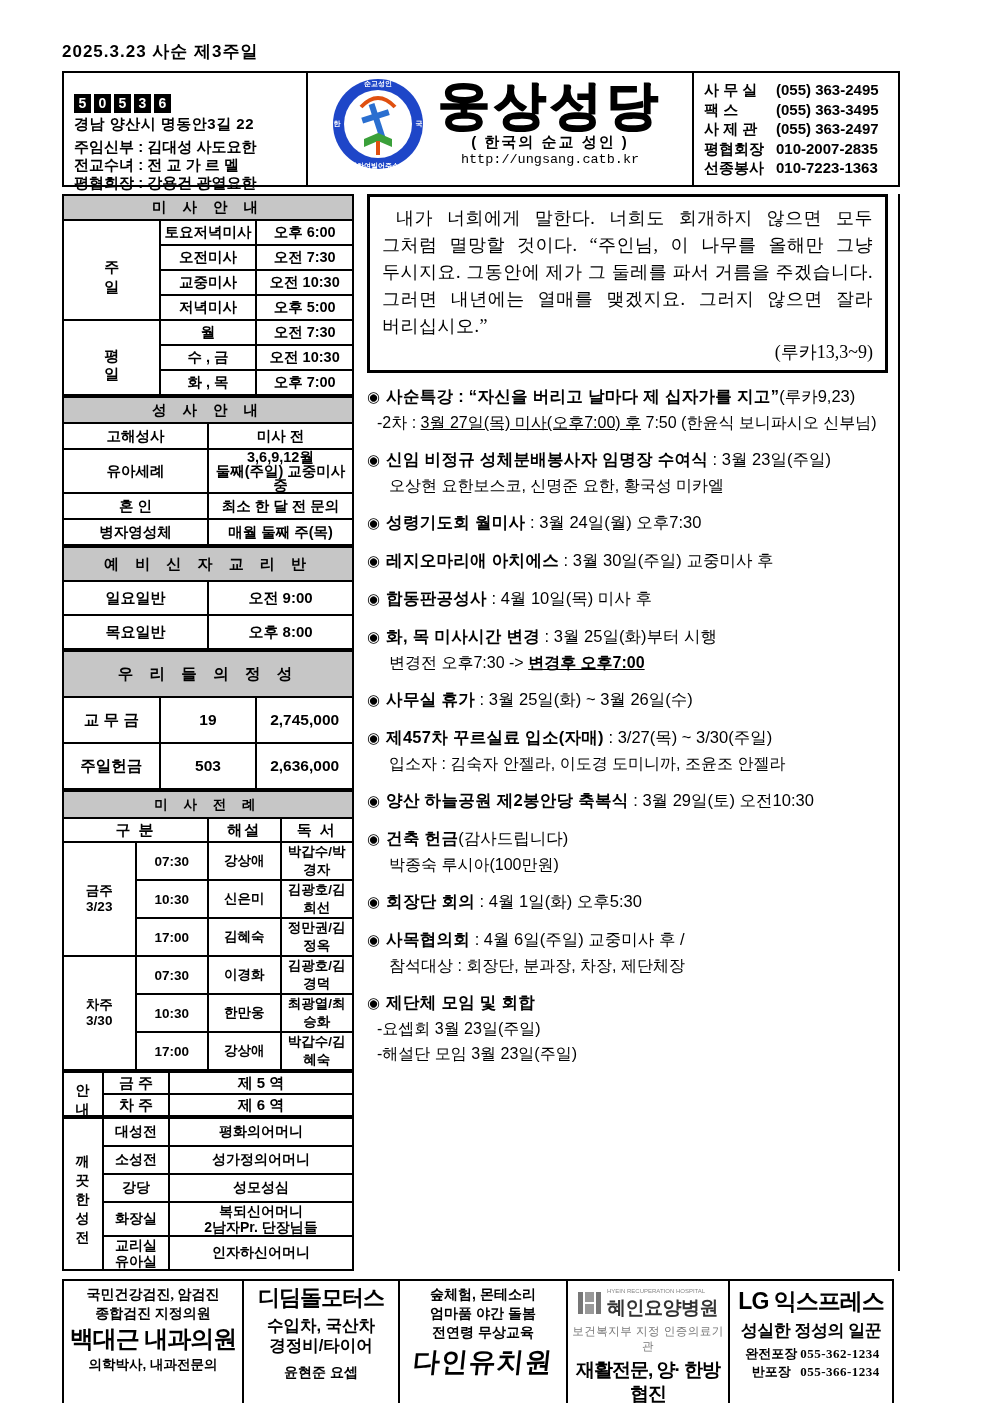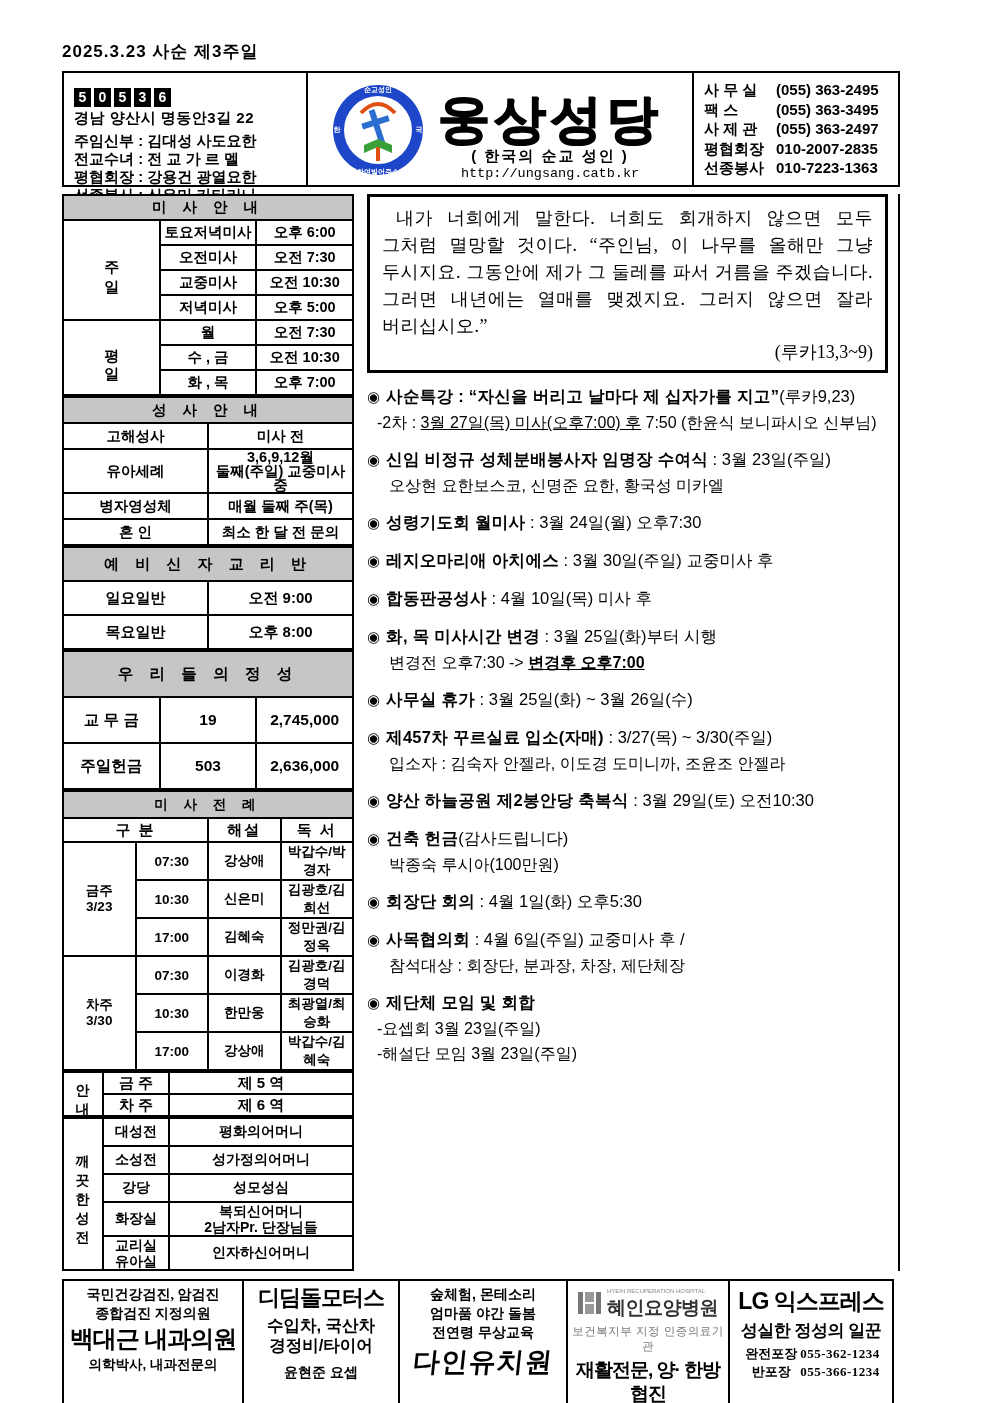--- a/index.html
+++ b/index.html
@@ -7,27 +7,27 @@
   .page {
     position:relative; width:992px; height:1403px; background:#fff;
     font-family:"Liberation Sans","DejaVu Sans",sans-serif; color:#000;
     margin:0 auto; overflow:hidden;
   }
   .content { position:absolute; left:62px; top:40px; width:838px; }
   .date-line { font-size:17px; font-weight:bold; letter-spacing:1px; margin-bottom:8px; }
 
   
   .header-box { display:flex; border:2px solid #000; height:116px; }
-  .hd-info { width:244px; border-right:2px solid #000; padding:15px 8px 4px 10px; }
+  .hd-info { width:244px; border-right:2px solid #000; padding:21px 8px 4px 10px; }
   .postal { margin-bottom:2px; }
   .postal span { display:inline-block; width:17px; height:19px; background:#000; color:#fff;
     font-weight:bold; font-size:14px; text-align:center; line-height:19px; margin-right:3px; }
   .hd-address { font-size:15px; font-weight:bold; margin-bottom:4px; letter-spacing:0.5px;}
   .hd-line { font-size:15px; font-weight:bold; line-height:18px; white-space:nowrap; }
-  .hd-center { flex:1; display:flex; align-items:flex-end; padding:4px 20px; }
+  .hd-center { flex:1; display:flex; align-items:flex-start; padding:4px 20px; }
   .logo-wrap { width:100px; text-align:center; }
   .hd-title-block { flex:1; text-align:center; }
   .church-name { font-size:52px; font-weight:900; letter-spacing:4px; line-height:56px;
     -webkit-text-stroke:1.5px #000; }
   .church-sub { font-size:15px; font-weight:bold; letter-spacing:2px; }
   .church-url { font-size:13.5px; font-family:"Liberation Mono","DejaVu Sans Mono",monospace; }
   .hd-contacts { width:206px; border-left:2px solid #000; padding:7px 8px 4px 10px; }
   .ct-row { display:flex; font-size:15px; font-weight:bold; line-height:19.5px; white-space:nowrap; }
   .ct-row .k { width:72px; }
 
@@ -238,26 +238,26 @@
         <tr>
                 <td class="lcol">고해성사</td>
                 <td>미사 전</td>
               </tr>
         <tr>
                 <td class="lcol">유아세례</td>
                 <td class="small2">3,6,9,12월
 둘째(주일) 교중미사 중</td>
               </tr>
         <tr>
+                <td class="lcol">혼  인</td>
+                <td>최소 한 달 전 문의</td>
+              </tr>
+        <tr>
                 <td class="lcol">병자영성체</td>
                 <td>매월 둘째 주(목)</td>
-              </tr>
-        <tr>
-                <td class="lcol">혼  인</td>
-                <td>최소 한 달 전 문의</td>
               </tr>
       </tbody>
           </table>
 
       <table class="t-cat">
         <tbody>
               <tr>
                 <td class="sec-head" colspan="2">예 비 신 자  교 리 반</td>
               </tr>
         <tr>

